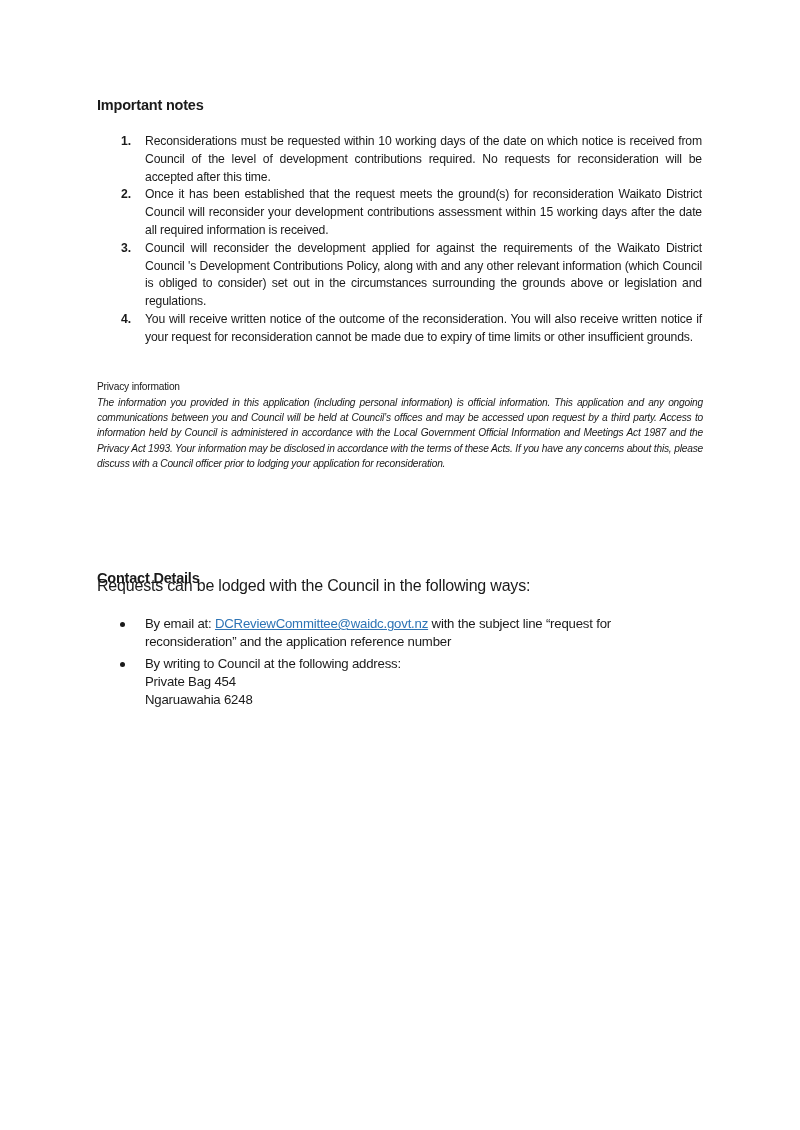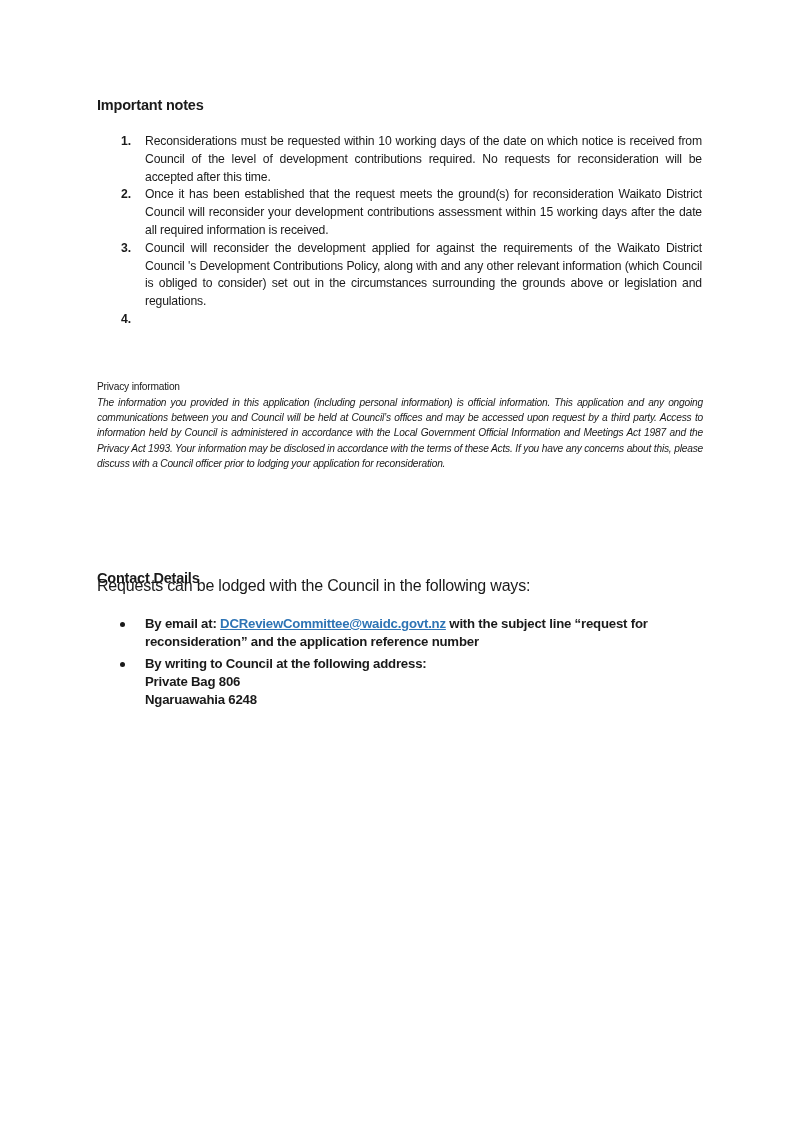--- a/index.html
+++ b/index.html
@@ -8,52 +8,52 @@
   .page { position: absolute; left: 0; top: 0; width: 800px; height: 1092px; }
   .h2 { position: absolute; left: 97px; font-size: 14.5px; font-weight: bold; letter-spacing: -0.2px; }
   .notes { position: absolute; left: 120px; top: 133px; width: 582px; margin: 0; padding: 0; list-style: none; }
   .notes li { position: relative; padding-left: 25px; font-size: 12.2px; line-height: 17.8px;
               text-align: justify; letter-spacing: -0.15px; }
   .notes li .num { position: absolute; left: 1px; top: 0; font-weight: bold; }
   .privacy-title { position: absolute; left: 97px; top: 381px; font-size: 10.2px; font-weight: normal; letter-spacing: -0.2px; }
   .privacy-body { position: absolute; left: 97px; top: 395px; width: 606px; font-size: 10.2px; line-height: 15.2px;
                   font-style: italic; text-align: justify; letter-spacing: -0.2px; }
   .intro { position: absolute; left: 97px; top: 577px; font-size: 16px; letter-spacing: -0.2px; }
-  .bullet { position: absolute; left: 120px; width: 560px; font-size: 13.2px; line-height: 18px; letter-spacing: -0.2px; font-weight: bold; }
+  .bullet { position: absolute; left: 120px; width: 560px; font-size: 13.2px; line-height: 18px; letter-spacing: -0.2px; }
   .bullet .dot { position: absolute; left: 0; top: 7px; width: 5px; height: 5px; border-radius: 50%; background: #1a1a1a; }
   .bullet .txt { margin-left: 25px; display: block; }
   a.email { color: #2e74b5; text-decoration: underline; }
 </style>
 </head>
 <body>
 
 <div class="page">
 
   <div class="h2" style="top:97px;">Important notes</div>
 
   <ol class="notes">
     <li><span class="num">1.</span><span>Reconsiderations must be requested within 10 working days of the date on which notice is received from Council of the level of development contributions required. No requests for reconsideration will be accepted after this time.</span></li>
     <li><span class="num">2.</span><span>Once it has been established that the request meets the ground(s) for reconsideration Waikato District Council will reconsider your development contributions assessment within 15 working days after the date all required information is received.</span></li>
     <li><span class="num">3.</span><span>Council will reconsider the development applied for against the requirements of the Waikato District Council 's Development Contributions Policy, along with and any other relevant information (which Council is obliged to consider) set out in the circumstances surrounding the grounds above or legislation and regulations.</span></li>
-    <li><span class="num">4.</span></li>
+    <li><span class="num">4.</span><span>You will receive written notice of the outcome of the reconsideration. You will also receive written notice if your request for reconsideration cannot be made due to expiry of time limits or other insufficient grounds.</span></li>
   </ol>
 
   <div class="privacy-title">Privacy information</div>
   <div class="privacy-body">The information you provided in this application (including personal information) is official information. This application and any ongoing communications between you and Council will be held at Council’s offices and may be accessed upon request by a third party. Access to information held by Council is administered in accordance with the Local Government Official Information and Meetings Act 1987 and the Privacy Act 1993. Your information may be disclosed in accordance with the terms of these Acts. If you have any concerns about this, please discuss with a Council officer prior to lodging your application for reconsideration.</div>
 
   <div class="h2" style="top:570px;">Contact Details</div>
   <div class="intro">Requests can be lodged with the Council in the following ways:</div>
 
   <div class="bullet" style="top:615px;">
     <span class="dot"></span>
     <span class="txt"><span>By email at: </span><a class="email" href="#">DCReviewCommittee@waidc.govt.nz</a><span> with the subject line “request for reconsideration” and the application reference number</span></span>
   </div>
 
   <div class="bullet" style="top:655px;">
     <span class="dot"></span>
     <span class="txt">
       <div>By writing to Council at the following address:</div>
-      <div>Private Bag 806</div>
+      <div>Private Bag 454</div>
       <div>Ngaruawahia 6248</div>
     </span>
   </div>
 
 </div>
 
 </body></html>

